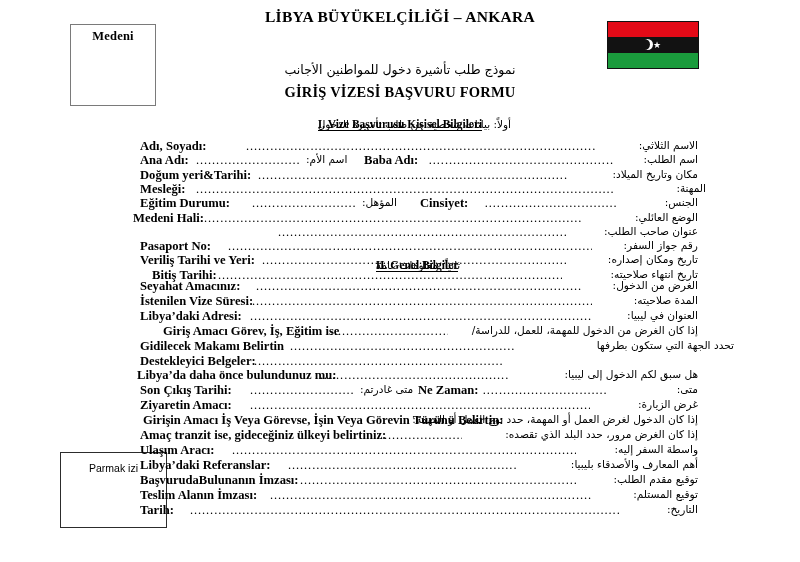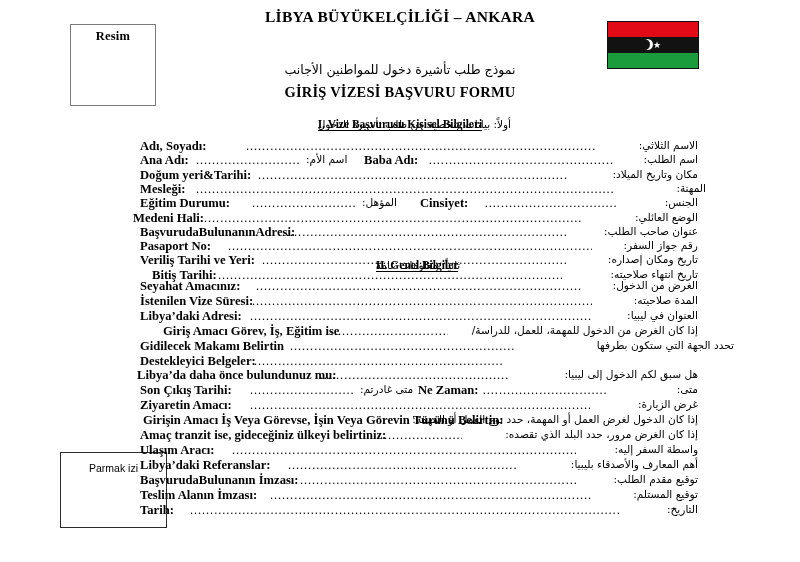--- a/index.html
+++ b/index.html
@@ -170,21 +170,21 @@
   .dots::after {
     content: "........................................................................................................................................................................................................................";
   }
 </style>
 </head>
 <body>
 
 <div class="page">
 
   <div class="photo-box">
-    <span class="lbl">Resim</span>
+    <span class="lbl">Medeni</span>
   </div>
 
   <div class="main-title">LİBYA BÜYÜKELÇİLİĞİ – ANKARA</div>
 
   <div class="flag">
     <div class="band red"></div>
     <div class="band black">
       <div class="crescent"></div>
       <div class="star">★</div>
     </div>
@@ -245,21 +245,20 @@
         <span class="lab" style="left: 420px;">Cinsiyet:</span>
         <span class="dots" style="left: 484.8px; width: 131.2px;"></span>
         <span class="ar" style="right: 102px; left: auto;">الجنس:</span>
       </div>
       <div class="row" style="top: 210.5px;">
         <span class="lab" style="left: 133px;">Medeni Hali:</span>
         <span class="dots" style="left: 196px; width: 386px;"></span>
         <span class="ar" style="right: 102px; left: auto;">الوضع العائلي:</span>
       </div>
       <div class="row" style="top: 224.8px;">
-        <span class="lab" style="left: 140px;">BaşvurudaBulunanınAdresi:</span>
         <span class="dots" style="left: 278px; width: 288px;"></span>
         <span class="ar" style="right: 102px; left: auto;">عنوان صاحب الطلب:</span>
       </div>
       <div class="row" style="top: 239.1px;">
         <span class="lab" style="left: 140px;">Pasaport No:</span>
         <span class="dots" style="left: 228px; width: 364px;"></span>
         <span class="ar" style="right: 102px; left: auto;">رقم جواز السفر:</span>
       </div>
       <div class="row" style="top: 253.4px;">
         <span class="lab" style="left: 140px;">Veriliş Tarihi ve Yeri:</span>

